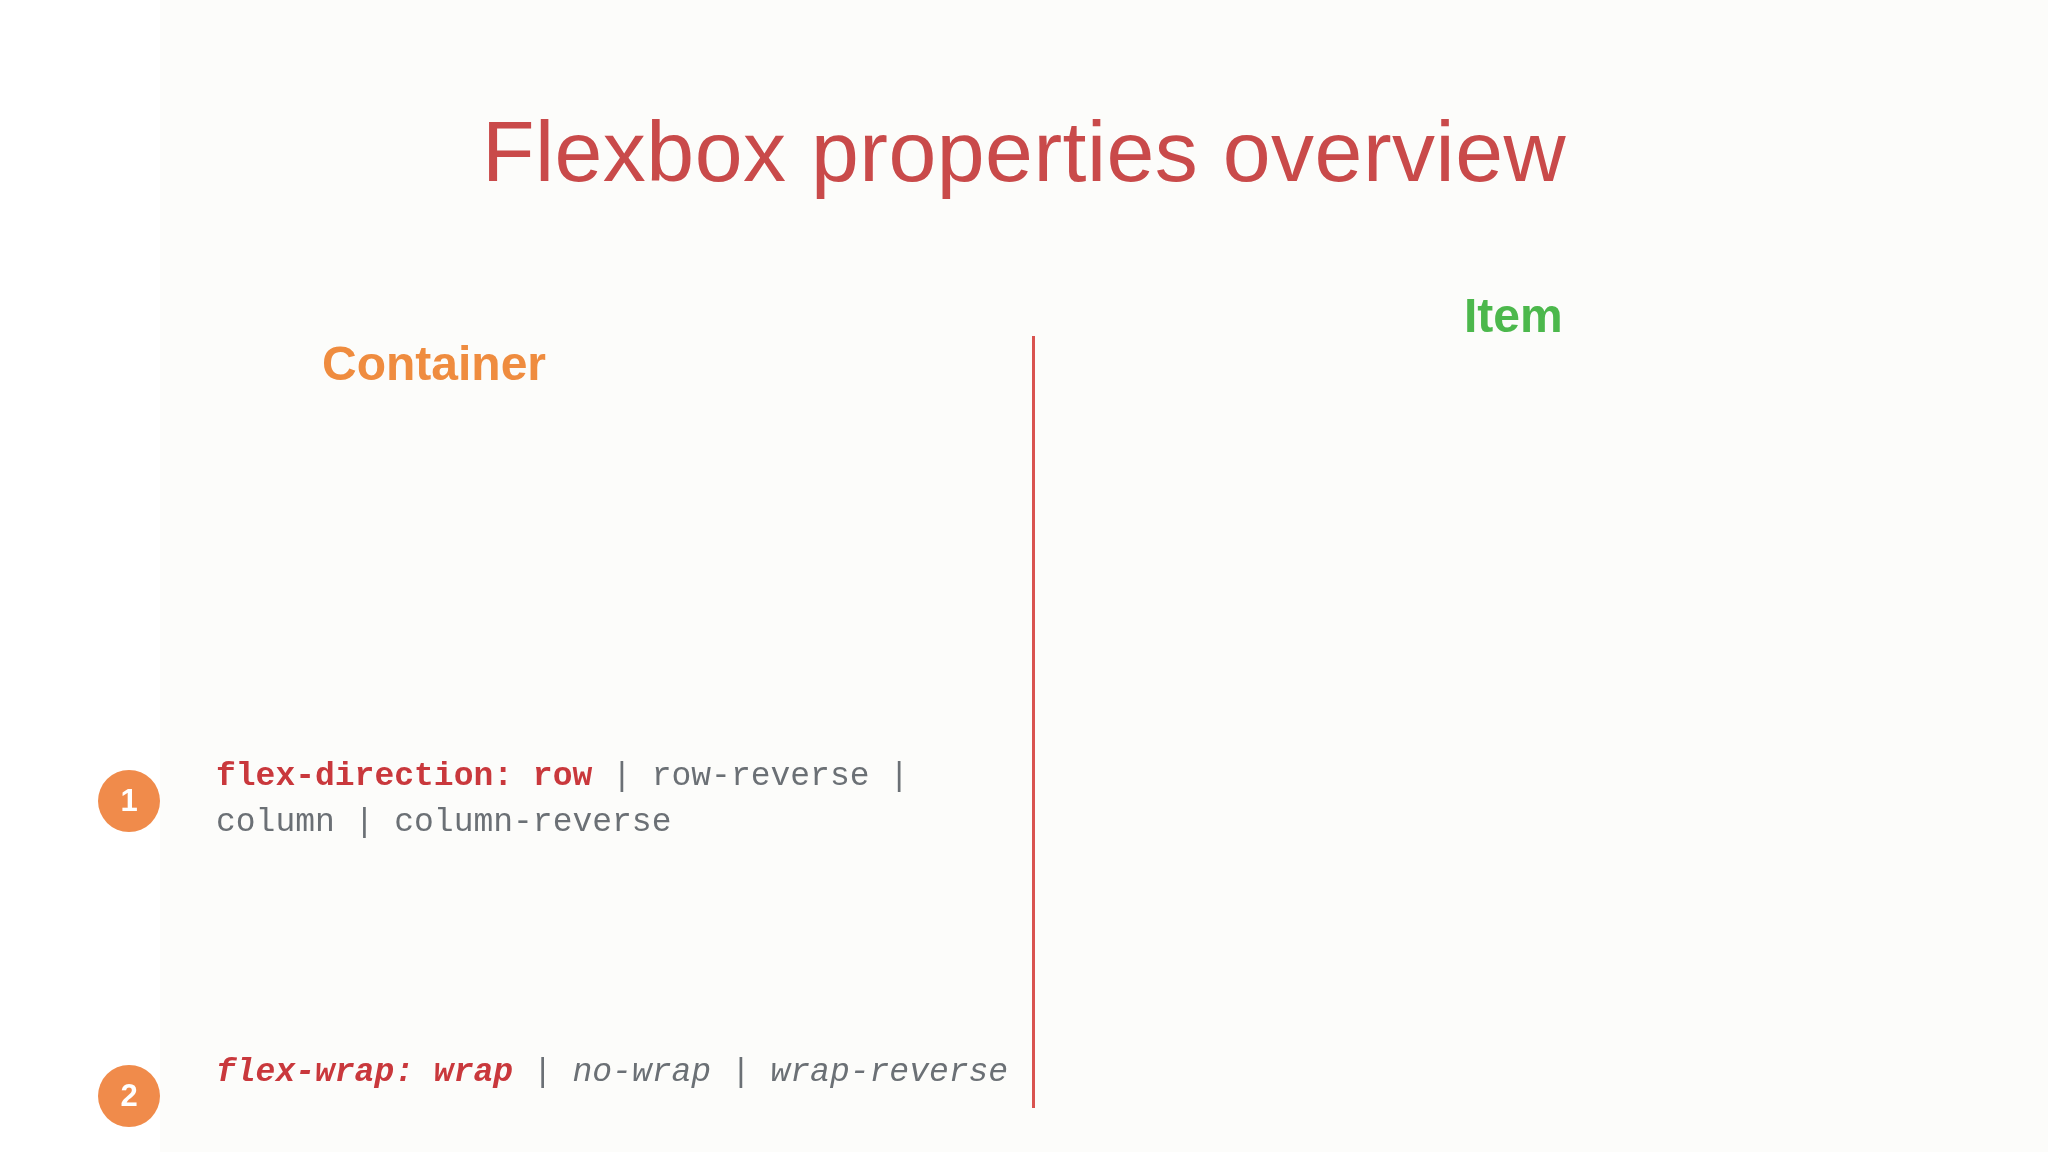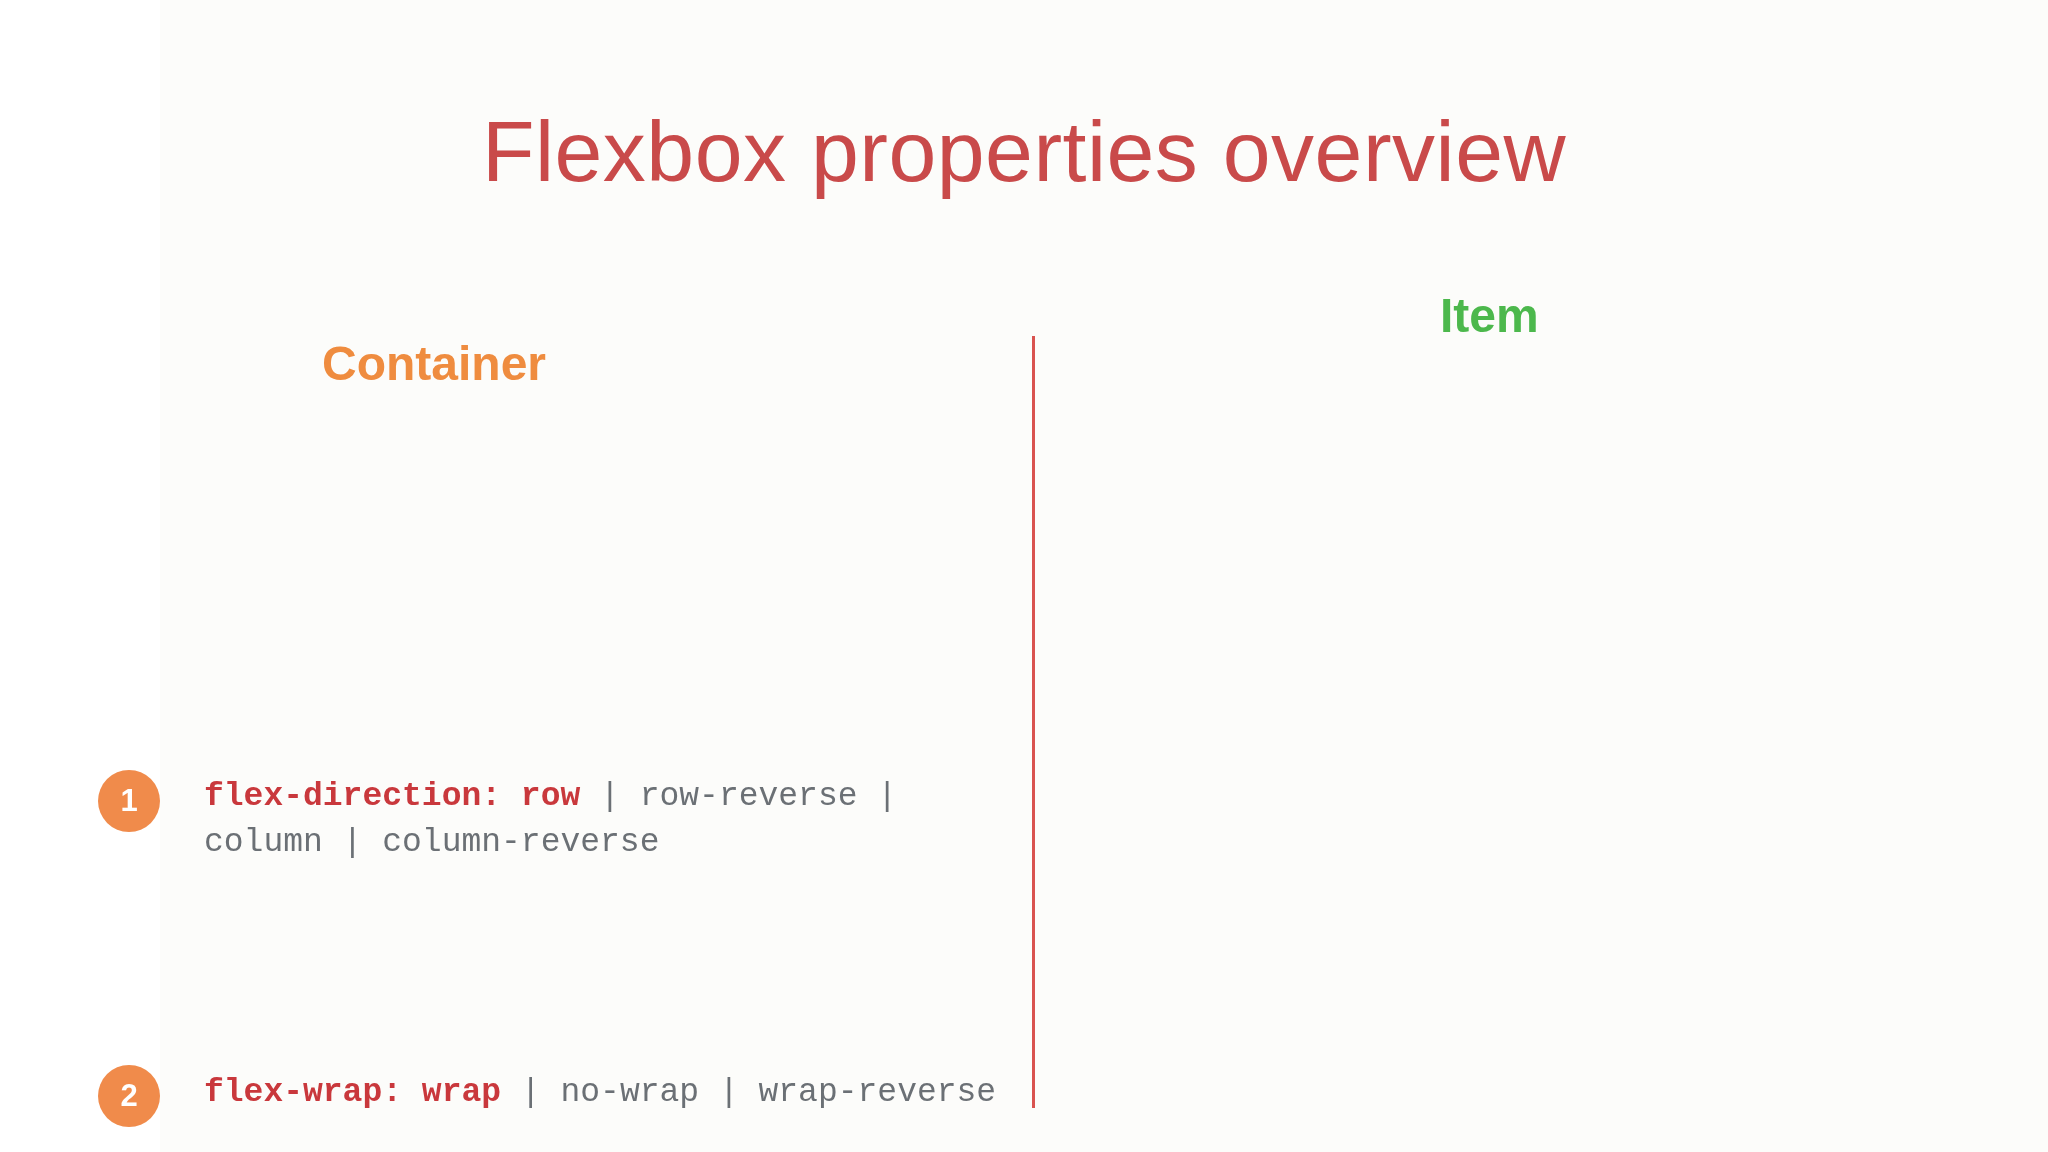--- a/index.html
+++ b/index.html
@@ -63,21 +63,21 @@
 
   .col-head {
     position: absolute;
     top: 292px;
     font-size: 48px;
     font-weight: bold;
     line-height: 1;
     white-space: nowrap;
   }
   .col-container .col-head { left: 322px; color: #ef8c3f; margin-top: 48px; }
-  .col-item      .col-head { left: 408px; color: #4cb84c; }
+  .col-item      .col-head { left: 432px; color: #4cb84c; }
 
   
   .rows {
     position: absolute;
     top: 0;
     left: 0;
     width: 100%;
   }
   .row {
     position: absolute;
@@ -103,40 +103,40 @@
 
   .rowtext {
     position: absolute;
     font-family: "Liberation Mono", monospace;
     font-size: 33px;
     line-height: 46px;
     color: #4b4f54;
     white-space: pre-wrap;
     word-break: normal;
   }
-  .col-container .rowtext { left: 204px; width: 800px; margin-top: 20px; }
+  .col-container .rowtext { left: 216px; width: 800px; }
 
   .prop {
     font-weight: bold;
   }
   .prop-red   { color: #c9383c; }
   .sep { color: #6b7075; }
 
   
   .c1 { top: 372px; }
   .c2 { top: 520px; }
   .c3 { top: 640px; }
   .c4 { top: 812px; }
   .c5 { top: 950px; }
 
   .c1 .badge { top: 398px; }
   .c2 .badge { top: 545px; }
 
   .c1 .rowtext { top: 382px; }
-  .c2 .rowtext { top: 530px; }
+  .c2 .rowtext { top: 530px; font-style: italic; }
 </style>
 </head>
 <body>
 
 <div class="panel"></div>
 
 <div class="slide">
 
   <div class="title">Flexbox properties overview</div>
 

